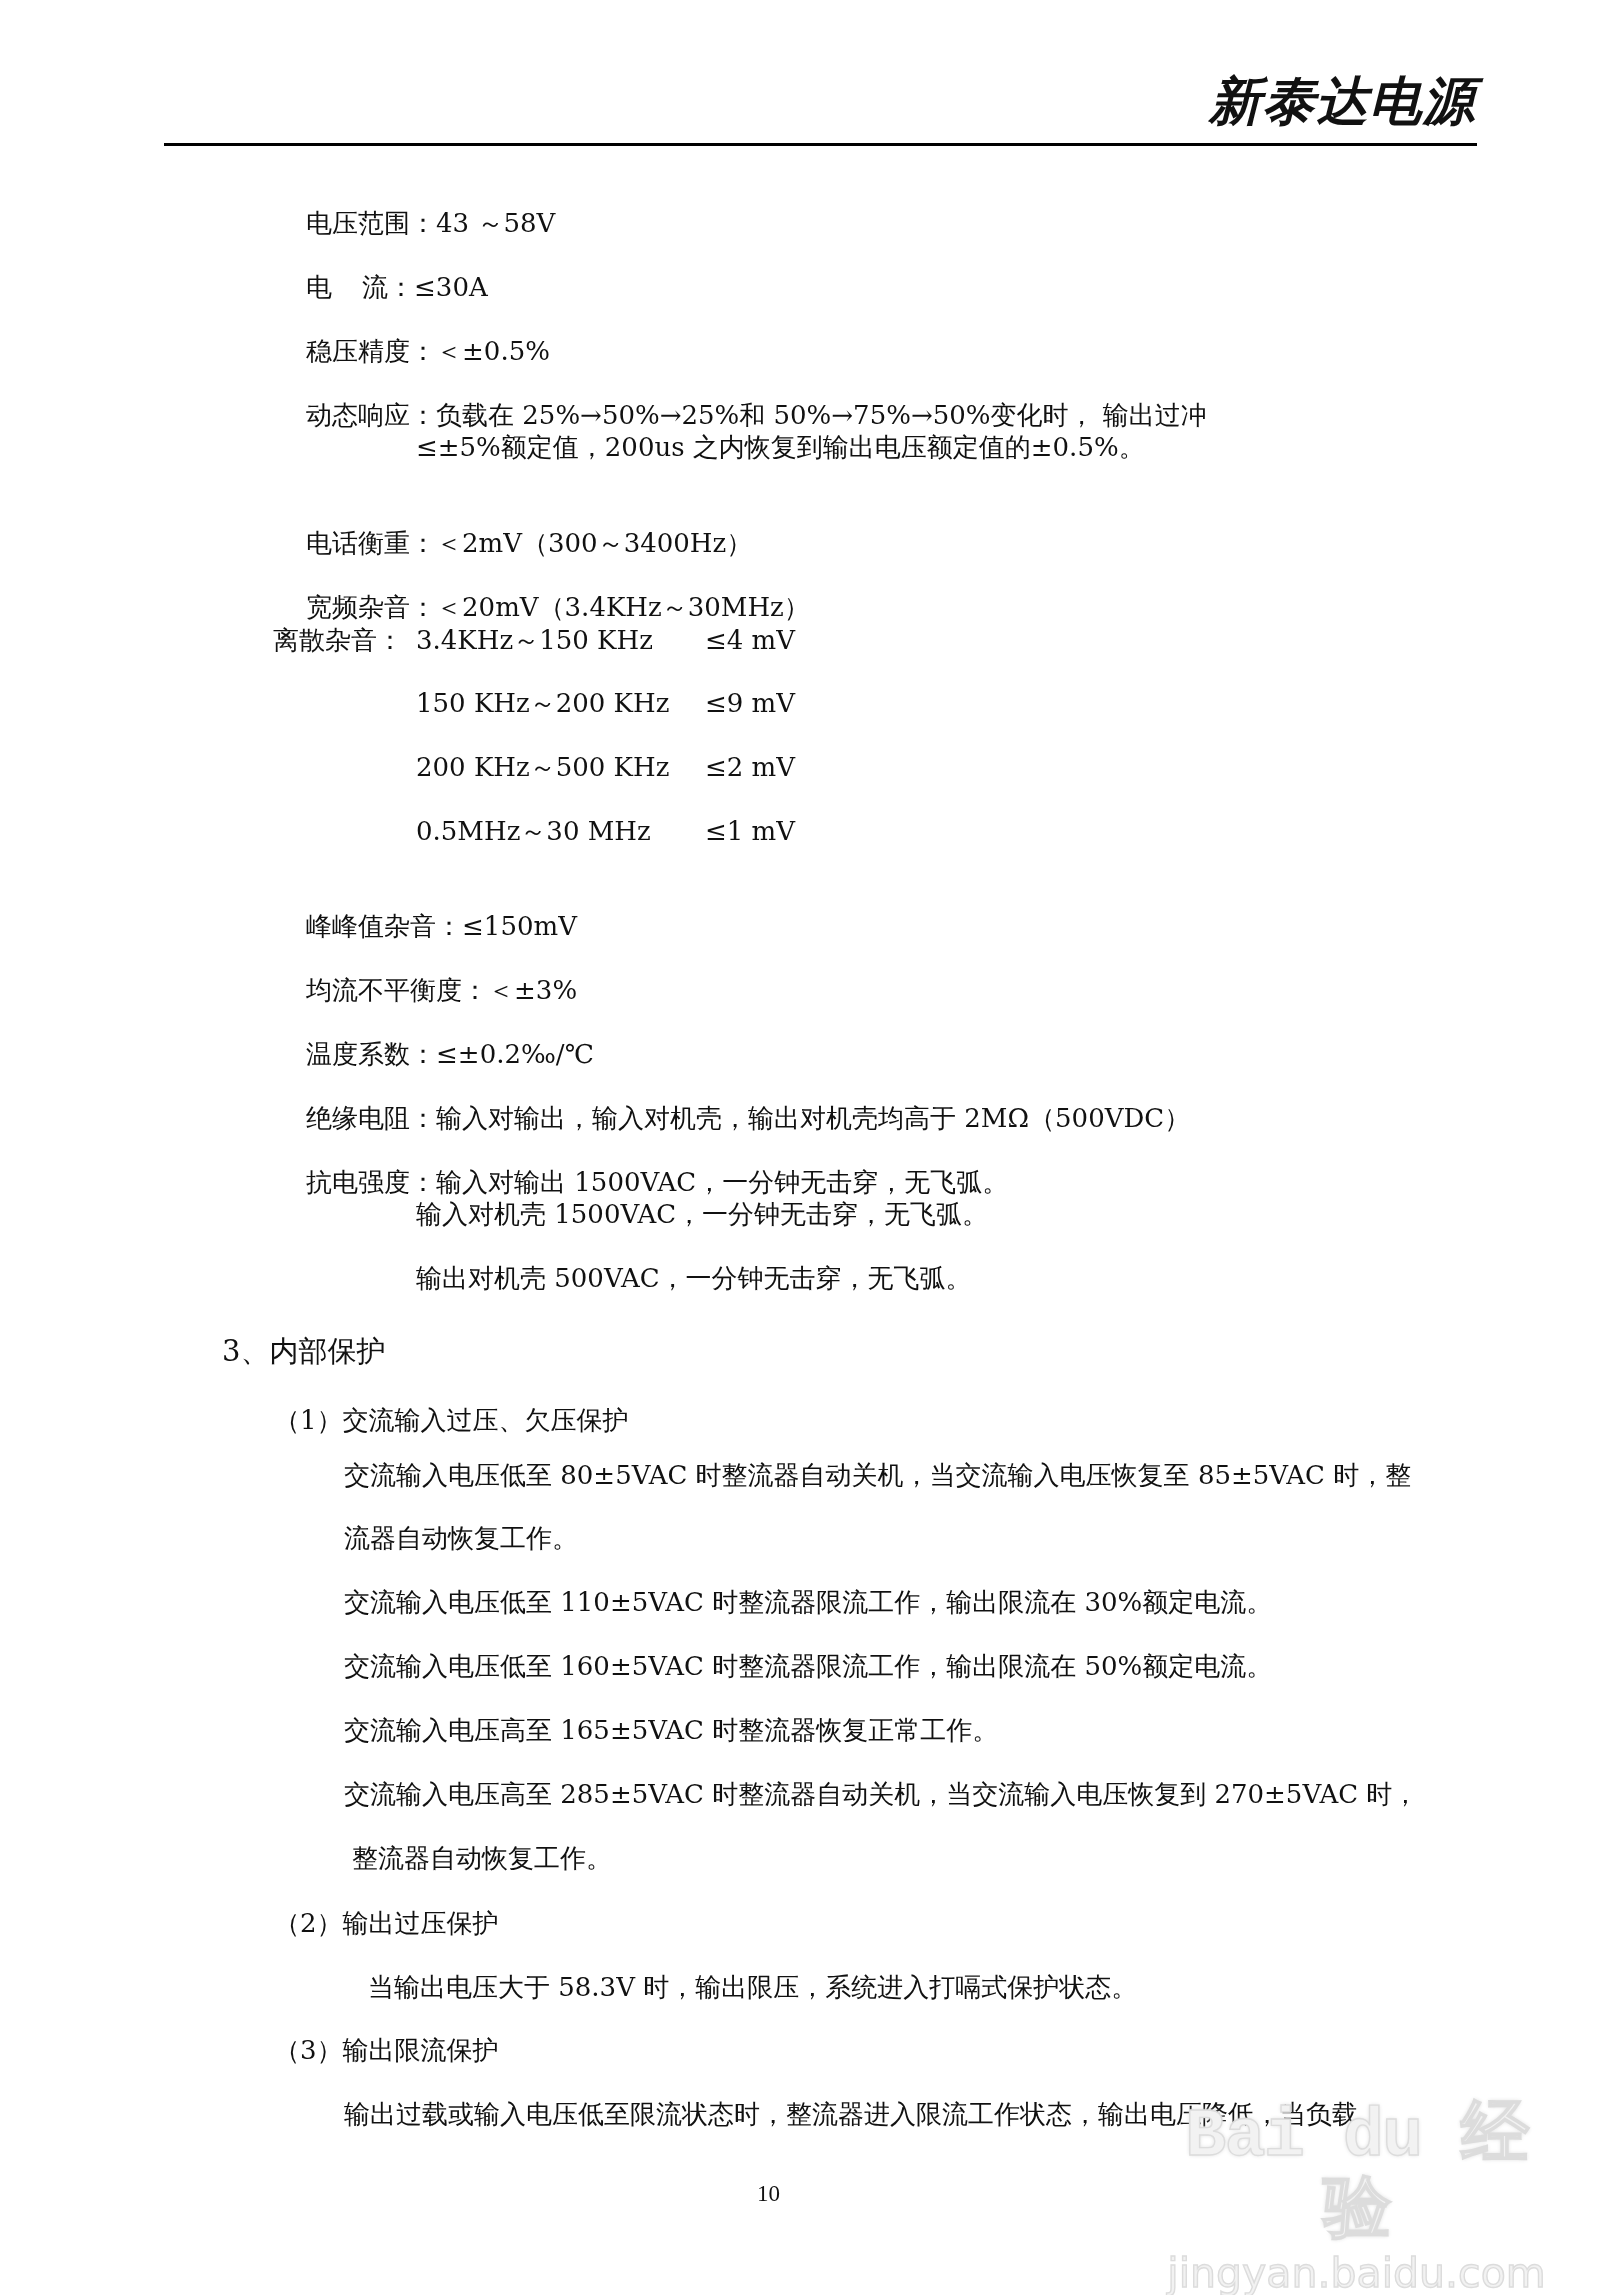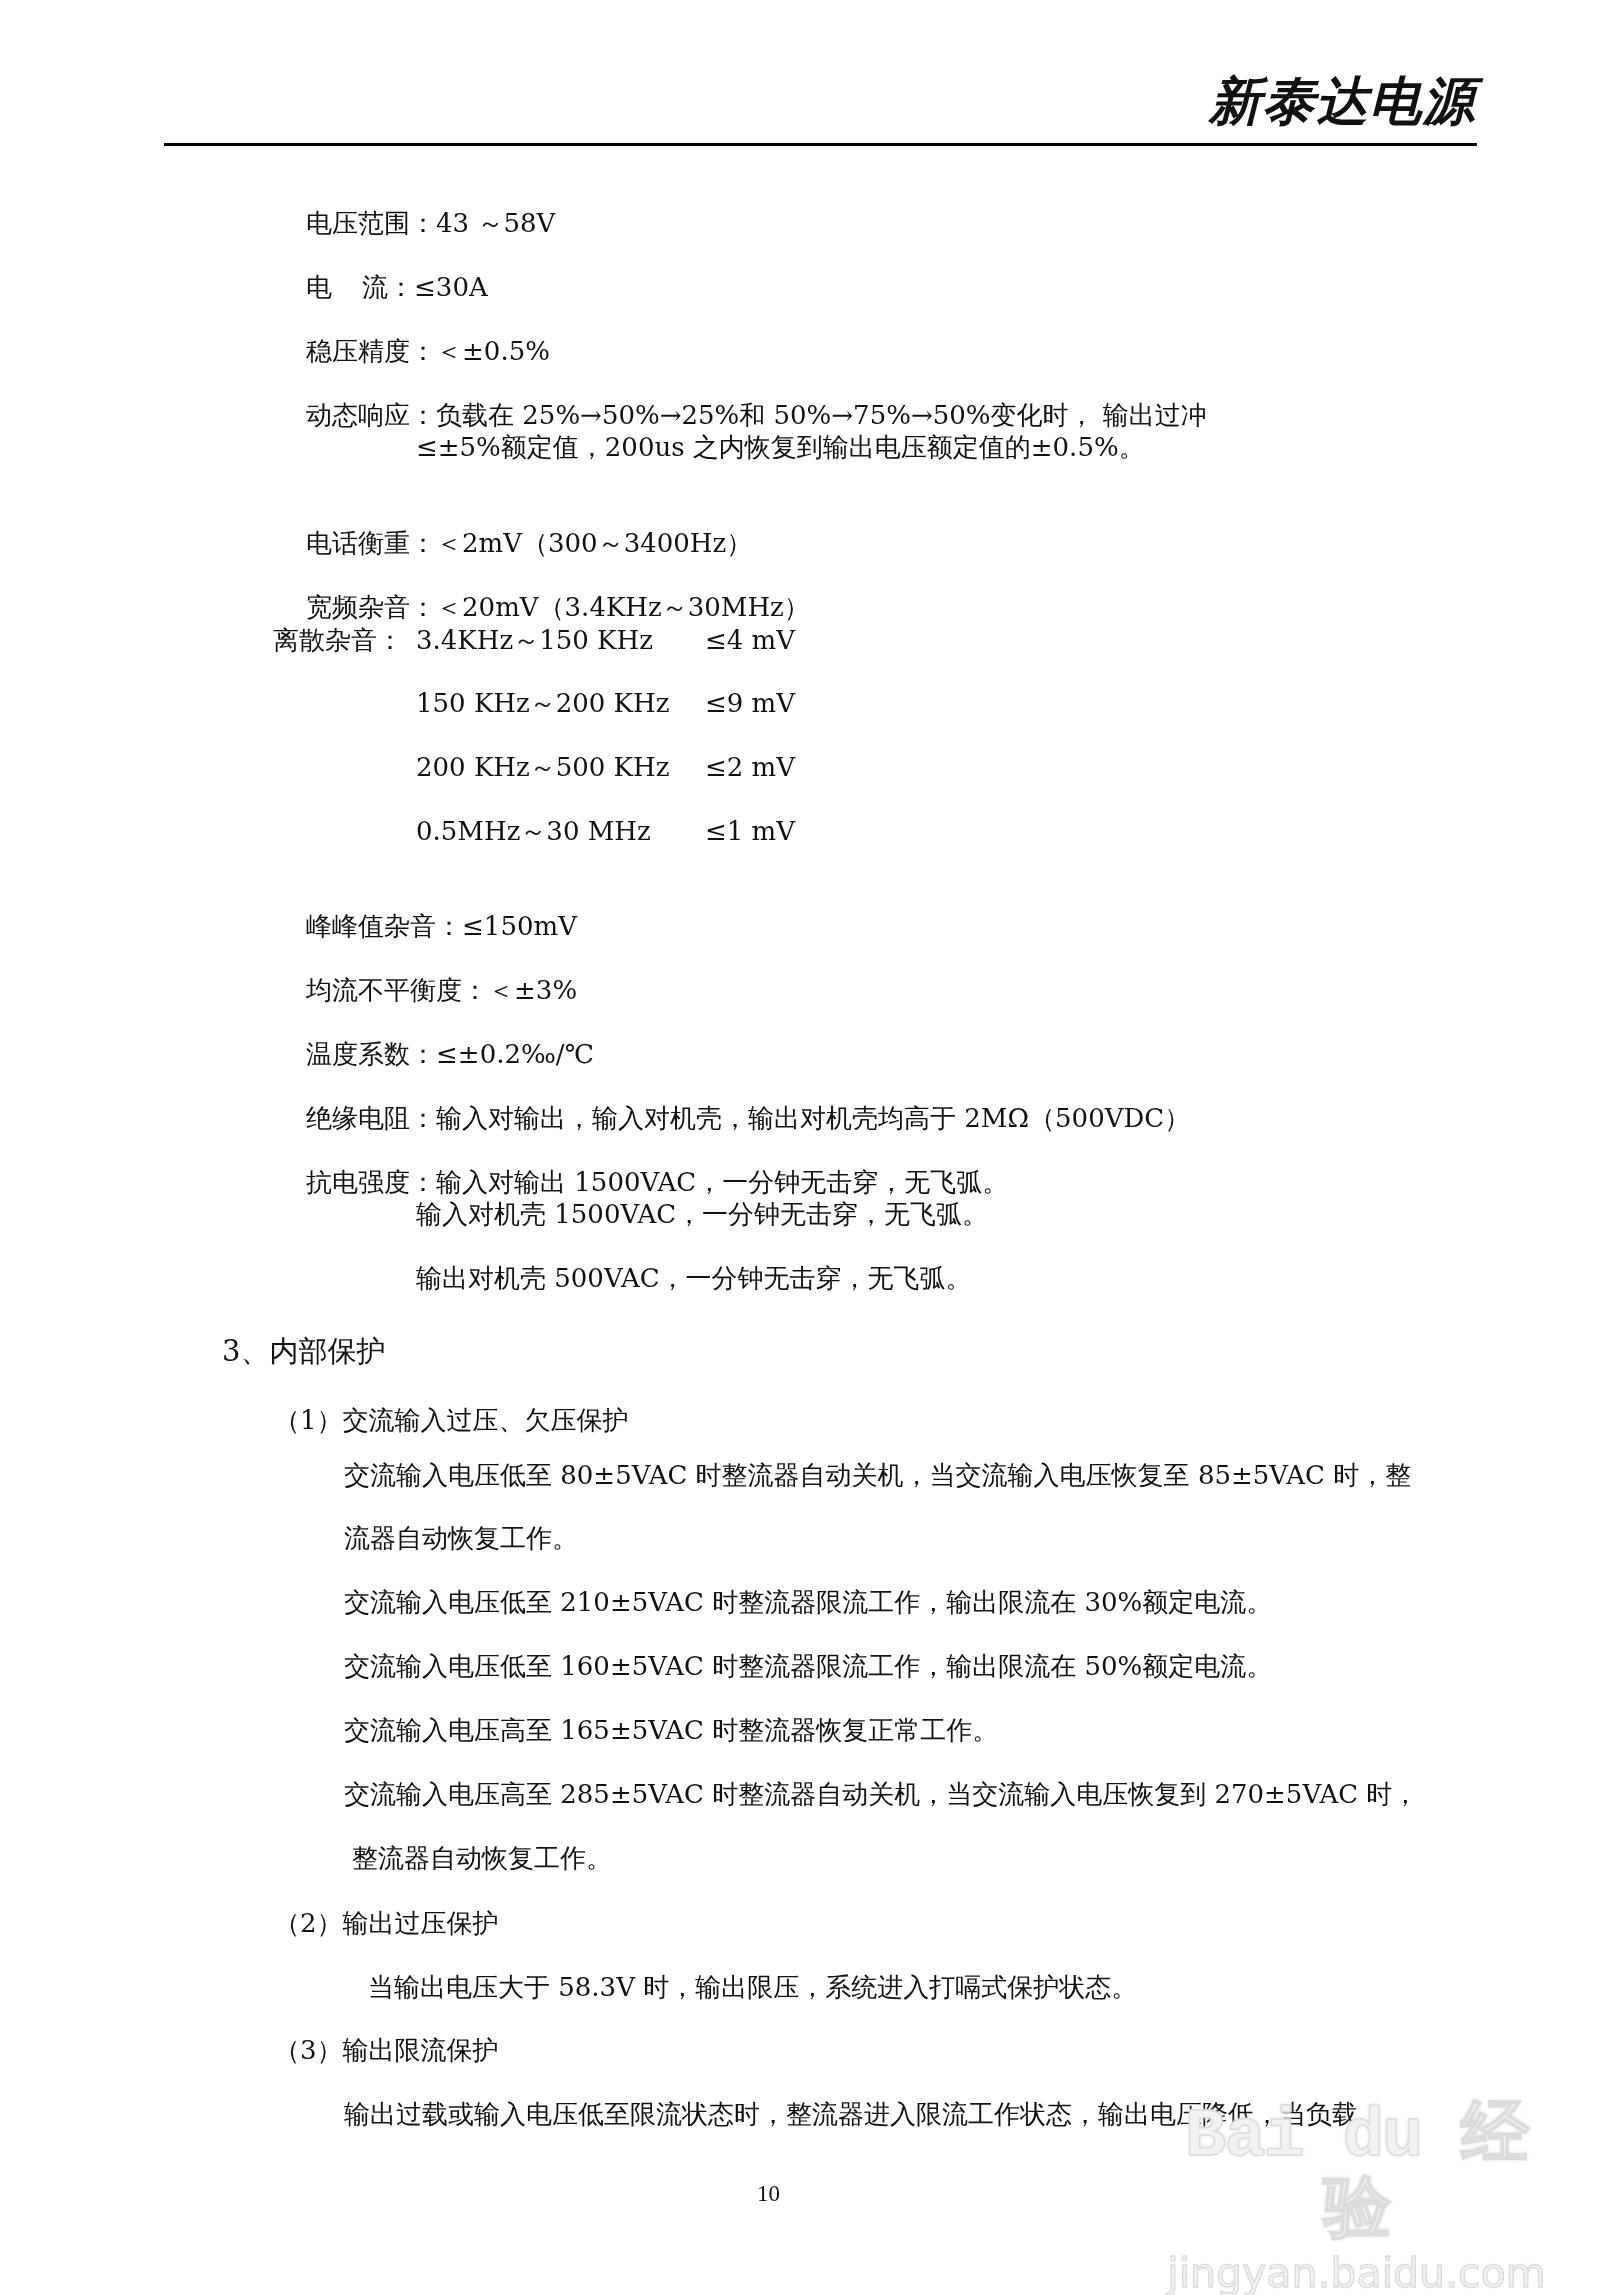--- a/index.html
+++ b/index.html
@@ -76,21 +76,21 @@
   <div class="ln" style="left:416px; top:1215px;">输入对机壳 1500VAC，一分钟无击穿，无飞弧。</div>
   <div class="ln" style="left:416px; top:1279px;text-align:right;">输出对机壳 500VAC，一分钟无击穿，无飞弧。</div>
 </div>
 
 <div>
   <div class="ln heading" style="left:222px; top:1352px;">3、内部保护</div>
 
   <div class="ln" style="left:274px; top:1421px;">（1）交流输入过压、欠压保护</div>
   <div class="ln" style="left:344px; top:1476px;">交流输入电压低至 80±5VAC 时整流器自动关机，当交流输入电压恢复至 85±5VAC 时，整</div>
   <div class="ln" style="left:344px; top:1539px;">流器自动恢复工作。</div>
-  <div class="ln" style="left:344px; top:1603px;">交流输入电压低至 210±5VAC 时整流器限流工作，输出限流在 30%额定电流。</div>
+  <div class="ln" style="left:344px; top:1603px;">交流输入电压低至 110±5VAC 时整流器限流工作，输出限流在 30%额定电流。</div>
   <div class="ln" style="left:344px; top:1667px;">交流输入电压低至 160±5VAC 时整流器限流工作，输出限流在 50%额定电流。</div>
   <div class="ln" style="left:344px; top:1731px;">交流输入电压高至 165±5VAC 时整流器恢复正常工作。</div>
   <div class="ln" style="left:344px; top:1795px;">交流输入电压高至 285±5VAC 时整流器自动关机，当交流输入电压恢复到 270±5VAC 时，</div>
   <div class="ln" style="left:344px; top:1859px;margin-left:8px;">整流器自动恢复工作。</div>
 
   <div class="ln" style="left:274px; top:1924px;">（2）输出过压保护</div>
   <div class="ln" style="left:344px; top:1988px;margin-left:24px;">当输出电压大于 58.3V 时，输出限压，系统进入打嗝式保护状态。</div>
 
   <div class="ln" style="left:274px; top:2051px;">（3）输出限流保护</div>
   <div class="ln" style="left:344px; top:2115px;">输出过载或输入电压低至限流状态时，整流器进入限流工作状态，输出电压降低，当负载</div>

